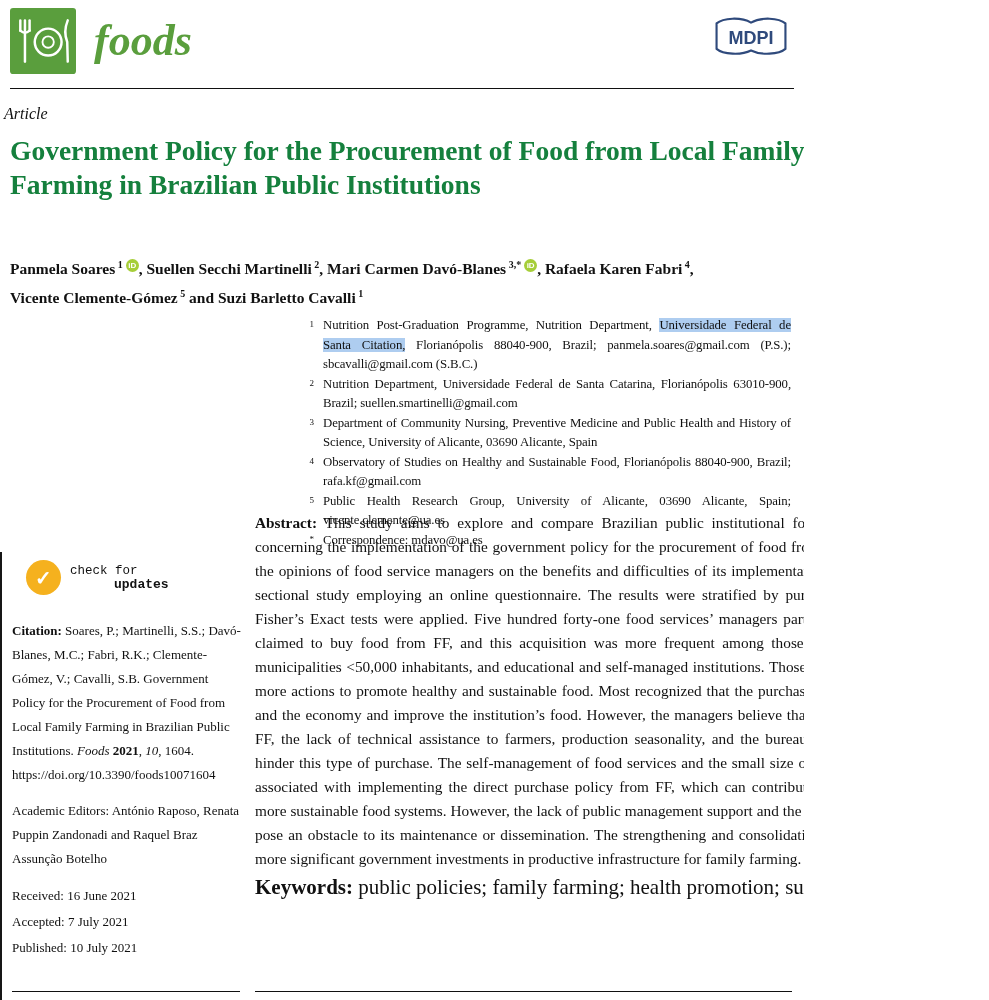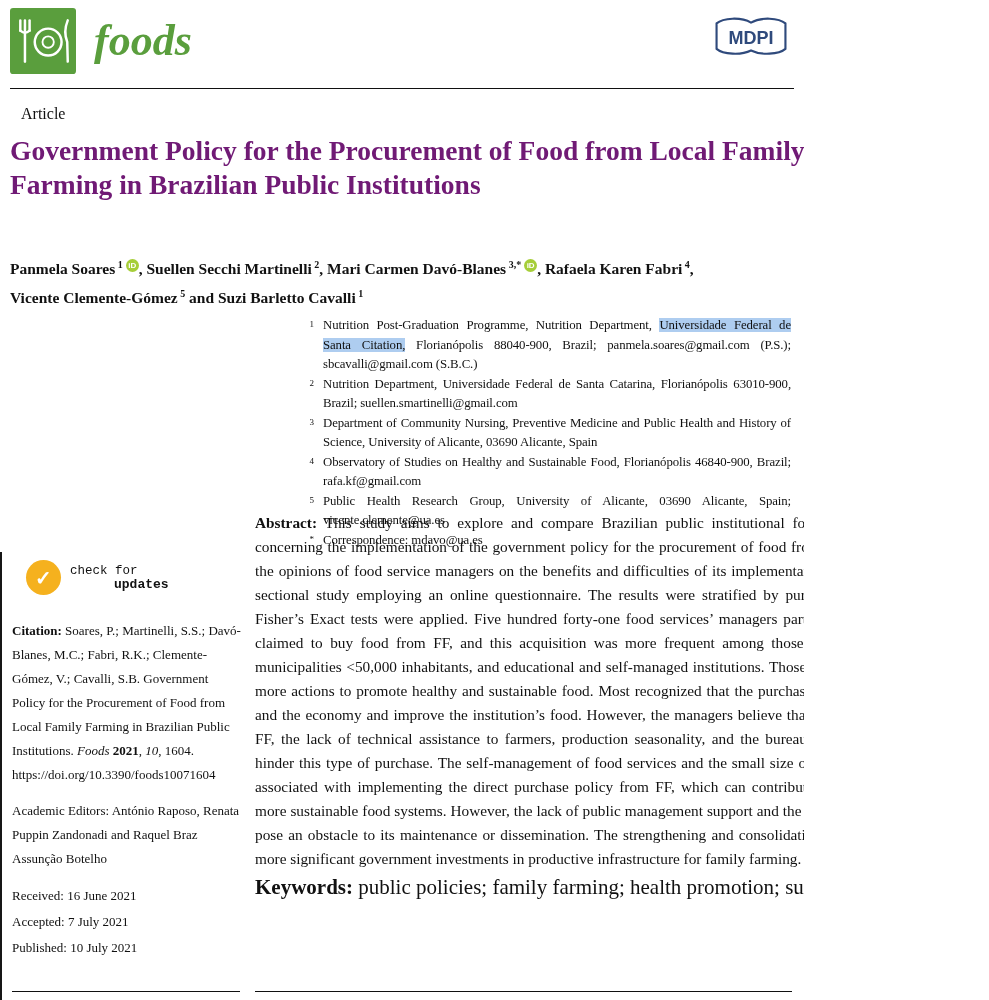--- a/index.html
+++ b/index.html
@@ -20,22 +20,22 @@
   .logo-group{display:flex;align-items:center;gap:18px;}
   .foods-logo{width:66px;height:66px;display:block;}
   .foods-logo rect{fill:var(--foods-green);}
   .journal-name{font-size:44px;font-style:italic;font-weight:bold;color:var(--foods-green);line-height:66px;}
   .mdpi-logo{margin-top:6px;}
   .mdpi-logo path{stroke:var(--mdpi-blue);}
   .mdpi-logo text{fill:var(--mdpi-blue);font-family:"Liberation Sans",sans-serif;font-weight:bold;}
   .header-rule{position:absolute;top:88px;left:10px;right:10px;border-top:1.4px solid #111;}
 
   
-  .article-label{position:absolute;top:105px;left:21px;font-size:16px;text-align:center;}
-  .title{position:absolute;top:134px;left:10px;width:880px;font-size:27.5px;line-height:34px;font-weight:bold;color:#701a75;}
+  .article-label{position:absolute;top:105px;left:4px;font-style:italic;font-size:16px;text-align:center;}
+  .title{position:absolute;top:134px;left:10px;width:880px;font-size:27.5px;line-height:34px;font-weight:bold;color:#15803d;}
   .authors{position:absolute;top:231px;left:10px;width:945px;font-weight:bold;font-size:15.5px;line-height:25px;}
   .authors sup{font-size:10px;}
   .orcid{display:inline-block;width:13px;height:13px;border-radius:50%;background:var(--orcid-green);color:#fff;
          font-family:"Liberation Sans",sans-serif;font-weight:bold;font-size:8px;line-height:13px;text-align:center;
          margin-left:3px;vertical-align:super;margin-top:28px;}
 
   
   .affiliations{position:absolute;top:316px;left:296px;right:13px;font-size:12.8px;line-height:19.5px;letter-spacing:-0.1px;}
   .aff-row{display:flex;}
   .aff-sup{width:18px;margin-right:9px;text-align:right;font-size:9px;line-height:17px;flex:none;}
@@ -117,21 +117,21 @@
       <div class="aff-row">
         <span class="aff-sup">2</span>
         <div class="aff-text">Nutrition Department, Universidade Federal de Santa Catarina, Florianópolis 63010-900, Brazil; suellen.smartinelli@gmail.com</div>
       </div>
       <div class="aff-row">
         <span class="aff-sup">3</span>
         <div class="aff-text">Department of Community Nursing, Preventive Medicine and Public Health and History of Science, University of Alicante, 03690 Alicante, Spain</div>
       </div>
       <div class="aff-row">
         <span class="aff-sup">4</span>
-        <div class="aff-text">Observatory of Studies on Healthy and Sustainable Food, Florianópolis 46840-900, Brazil; rafa.kf@gmail.com</div>
+        <div class="aff-text">Observatory of Studies on Healthy and Sustainable Food, Florianópolis 88040-900, Brazil; rafa.kf@gmail.com</div>
       </div>
       <div class="aff-row">
         <span class="aff-sup">5</span>
         <div class="aff-text">Public Health Research Group, University of Alicante, 03690 Alicante, Spain; vicente.clemente@ua.es</div>
       </div>
       <div class="aff-row">
         <span class="aff-sup">*</span>
         <div class="aff-text">Correspondence: mdavo@ua.es</div>
       </div>
     </div>

